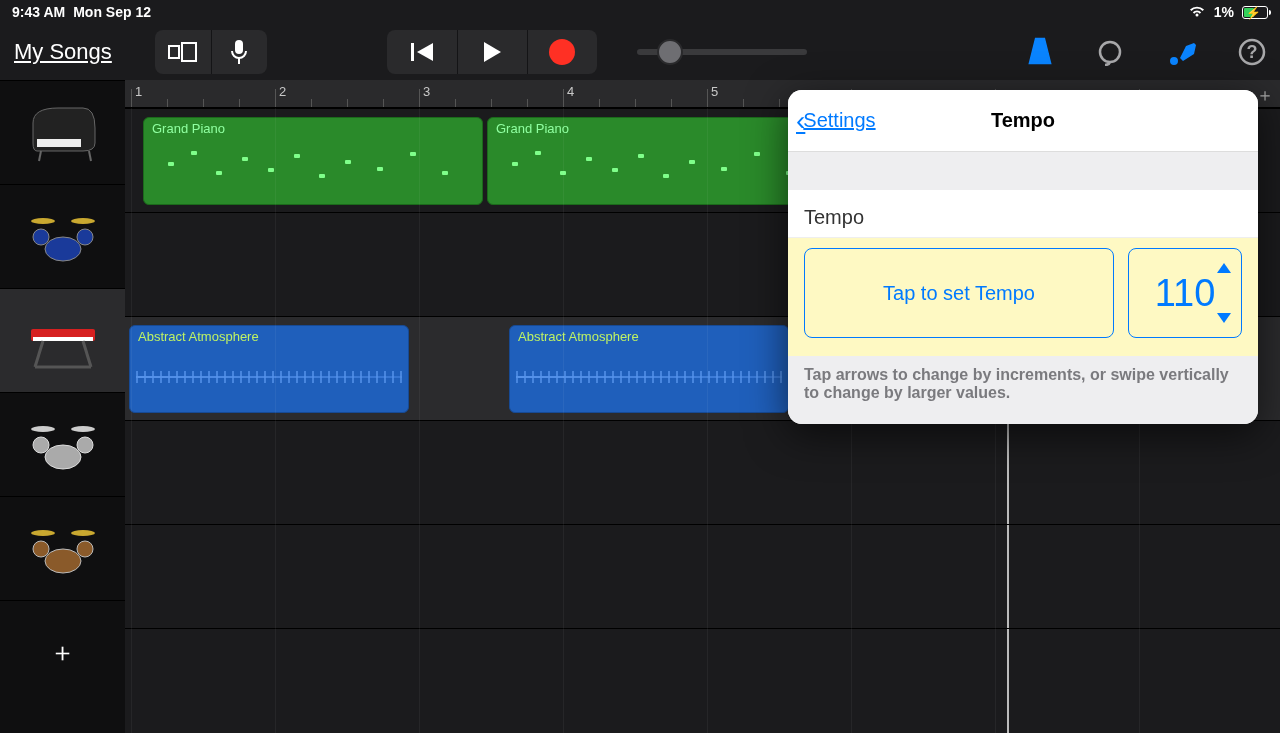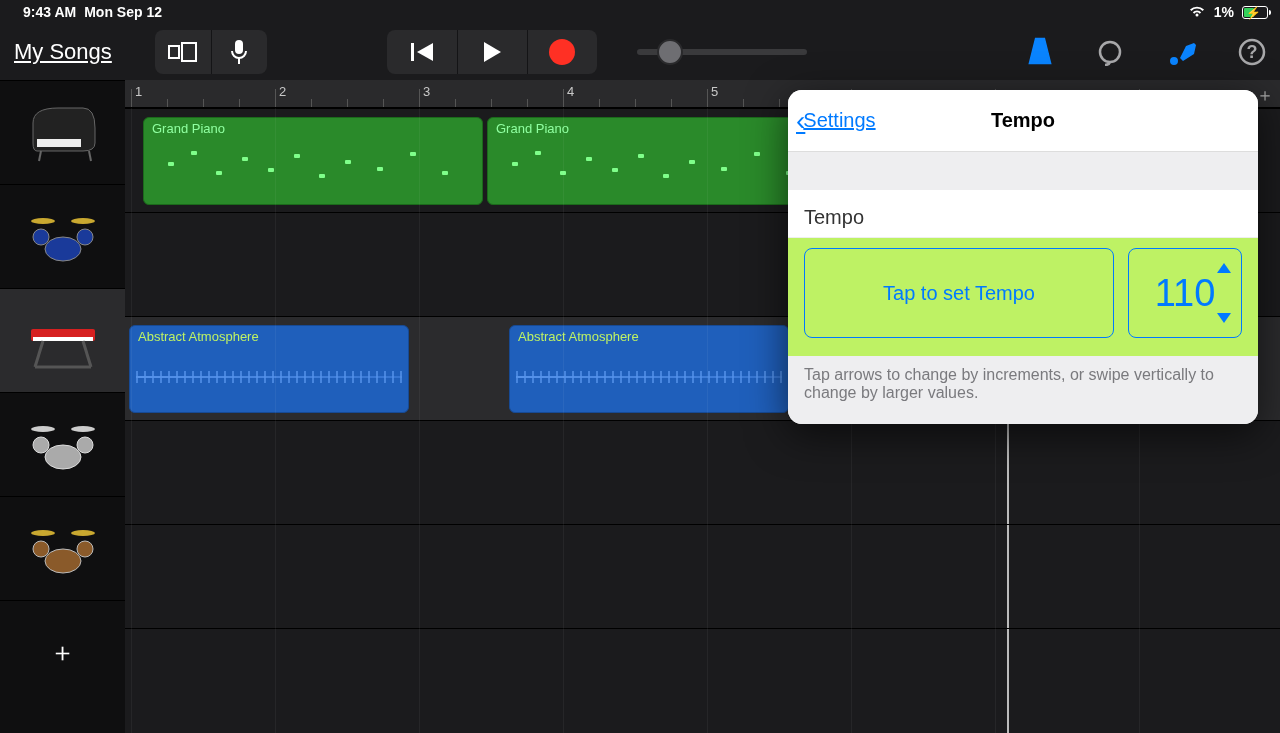--- a/index.html
+++ b/index.html
@@ -1,20 +1,20 @@
 <!DOCTYPE html>
 <html><head>
 <meta charset="utf-8">
 <style>
   * { box-sizing: border-box; margin: 0; padding: 0; font-family: -apple-system, "Helvetica Neue", Arial, sans-serif; }
   body { width: 1280px; height: 733px; background: #1b1b1d; color: #fff; overflow: hidden; position: relative; }
 
   
   .statusbar { height: 24px; display: flex; align-items: center; justify-content: space-between; padding: 0 12px; font-size: 14px; font-weight: 600; }
-  .status-left, .status-right { display: flex; align-items: center; gap: 8px; margin-left: 11px; }
+  .status-left, .status-right { display: flex; align-items: center; gap: 8px; }
   .battery-shell { width: 26px; height: 13px; border: 1.5px solid #fff; border-radius: 3px; position: relative; display: inline-block; }
   .battery-shell::after { content: ""; position: absolute; right: -4px; top: 3px; width: 2px; height: 5px; background: #fff; border-radius: 0 2px 2px 0; }
   .battery-fill { position: absolute; left: 1px; top: 1px; bottom: 1px; width: 43%; background: #35d15a; border-radius: 1px; }
   .bolt { position:absolute; left:3px; top:-1px; font-size:12px; color:#fff;}
 
   
   .topbar { height: 56px; display: flex; align-items: center; padding: 0 14px; gap: 10px; background: #1b1b1d; }
   .my-songs { font-size: 22px; color: #fff; text-decoration: underline; margin-right: 33px; }
   .btn-group { display: flex; background: #2a2a2c; border-radius: 8px; overflow: hidden; }
   .btn { width: 56px; height: 44px; display: flex; align-items: center; justify-content: center; color: #fff; }
@@ -65,27 +65,27 @@
 
   
   .popover { position: absolute; top: 90px; right: 22px; width: 470px; background: #f5f5f7; color: #000; border-radius: 14px; box-shadow: 0 10px 40px rgba(0,0,0,0.6); overflow: hidden; }
   .popover::before { content:""; position:absolute; top:-10px; right:72px; width:0;height:0;border-left:12px solid transparent;border-right:12px solid transparent;border-bottom:12px solid #fff;}
   .pop-head { height: 62px; background: #fff; display: flex; align-items: center; position: relative; border-bottom: 1px solid #ddd; }
   .back-link { color: #007aff; font-size: 20px; text-decoration: underline; margin-left: 8px; display:flex; align-items:center; }
   .back-chev { font-size: 28px; margin-right: -2px; text-decoration:none; display:inline-block;}
   .pop-title { position: absolute; left: 0; right: 0; text-align: center; font-size: 20px; font-weight: 600; pointer-events:none; }
   .pop-gap { height: 38px; background: #eeeef0; }
   .sect-label { padding: 0 16px 8px 16px; font-size: 20px; color: #333; background:#fff; border-bottom:1px solid #eee; padding-top:16px;}
-  .controls-row { display: flex; gap: 14px; padding: 10px 16px 18px 16px; background: #bef264; }
+  .controls-row { display: flex; gap: 14px; padding: 10px 16px 18px 16px; background: #fef9c3; }
   .tap-box { flex: 1; border: 1.5px solid #007aff; border-radius: 8px; height: 90px; display: flex; align-items: center; justify-content: center; color: #007aff; font-size: 20px; }
   .bpm-box { width: 114px; border: 1.5px solid #007aff; border-radius: 8px; height: 90px; display: flex; align-items: center; justify-content: center; color: #007aff; font-size: 38px; position: relative; }
   .arrow { position: absolute; right: 10px; width: 0; height: 0; border-left: 7px solid transparent; border-right: 7px solid transparent; }
   .arrow.up { top: 14px; border-bottom: 10px solid #007aff; }
   .arrow.down { bottom: 14px; border-top: 10px solid #007aff; }
-  .hint { padding: 10px 16px 22px 16px; font-size: 16px; color: #7a7a7e; background: #eeeef0; }
+  .hint { padding: 10px 16px 22px 16px; font-size: 16px; color: #7a7a7e; background: #eeeef0; font-weight: bold; }
 </style>
 </head>
 <body>
 
 <div class="statusbar">
   <div class="status-left">
     <span>9:43 AM</span>
     <span>Mon Sep 12</span>
   </div>
   <div class="status-right">

